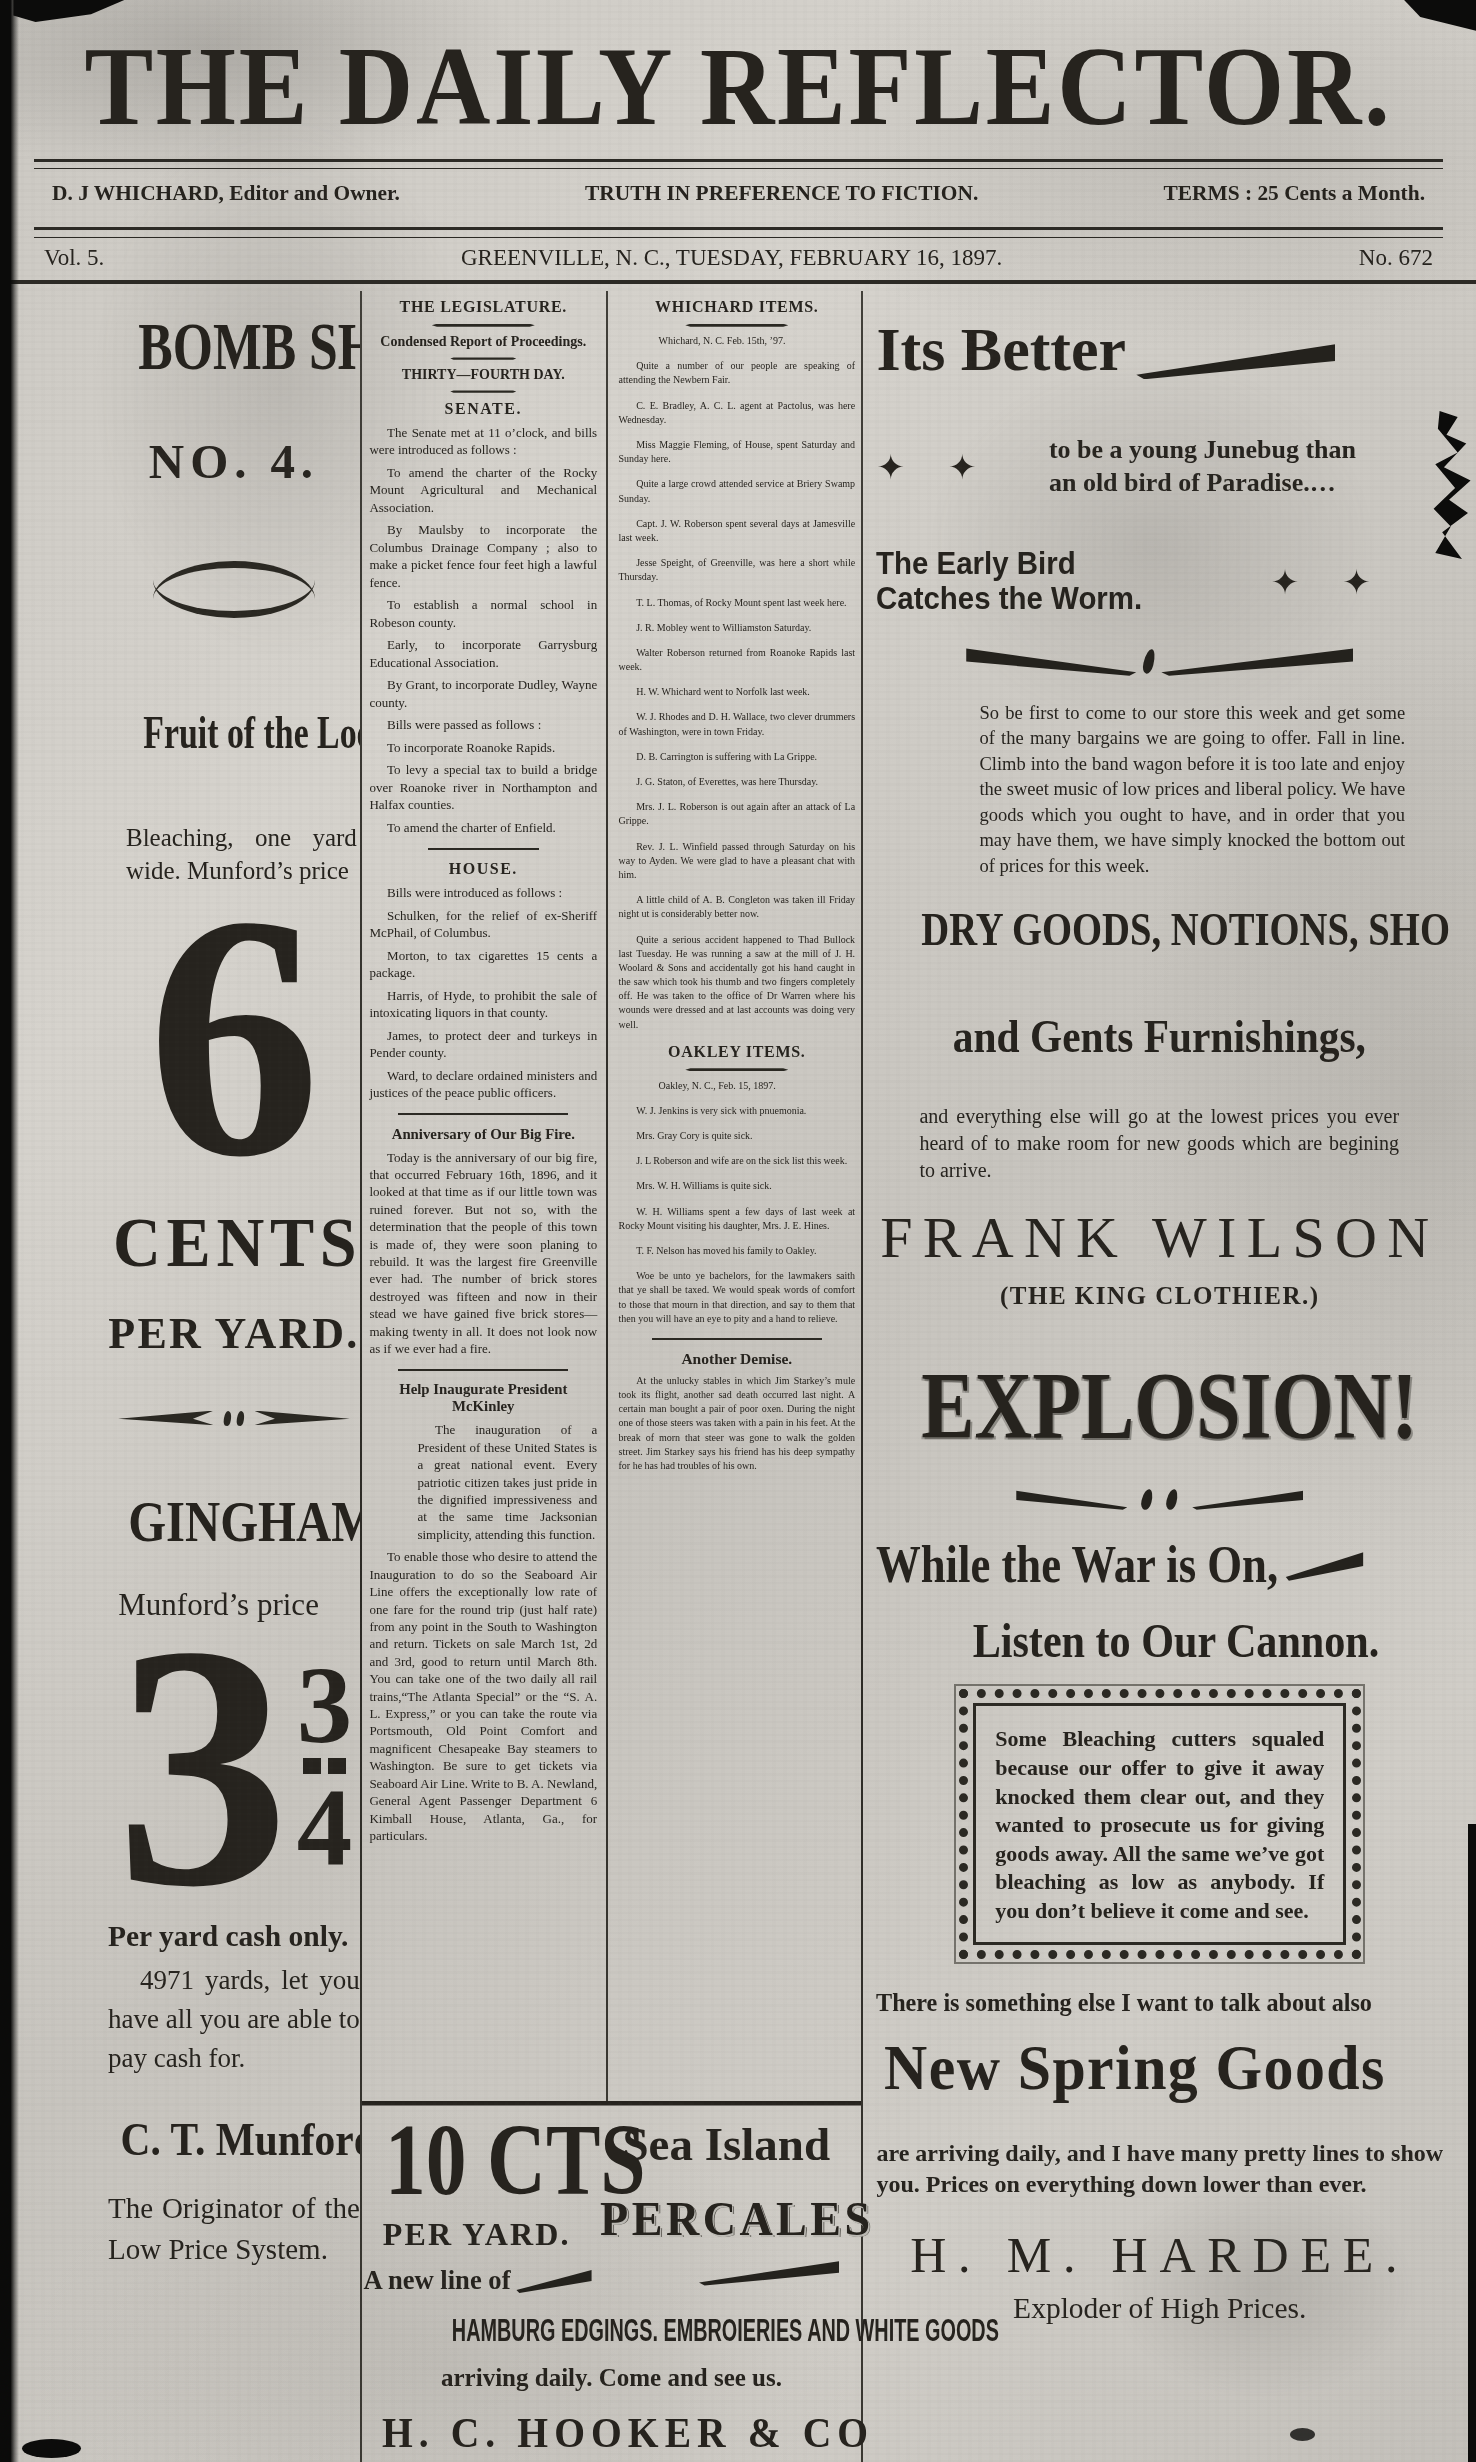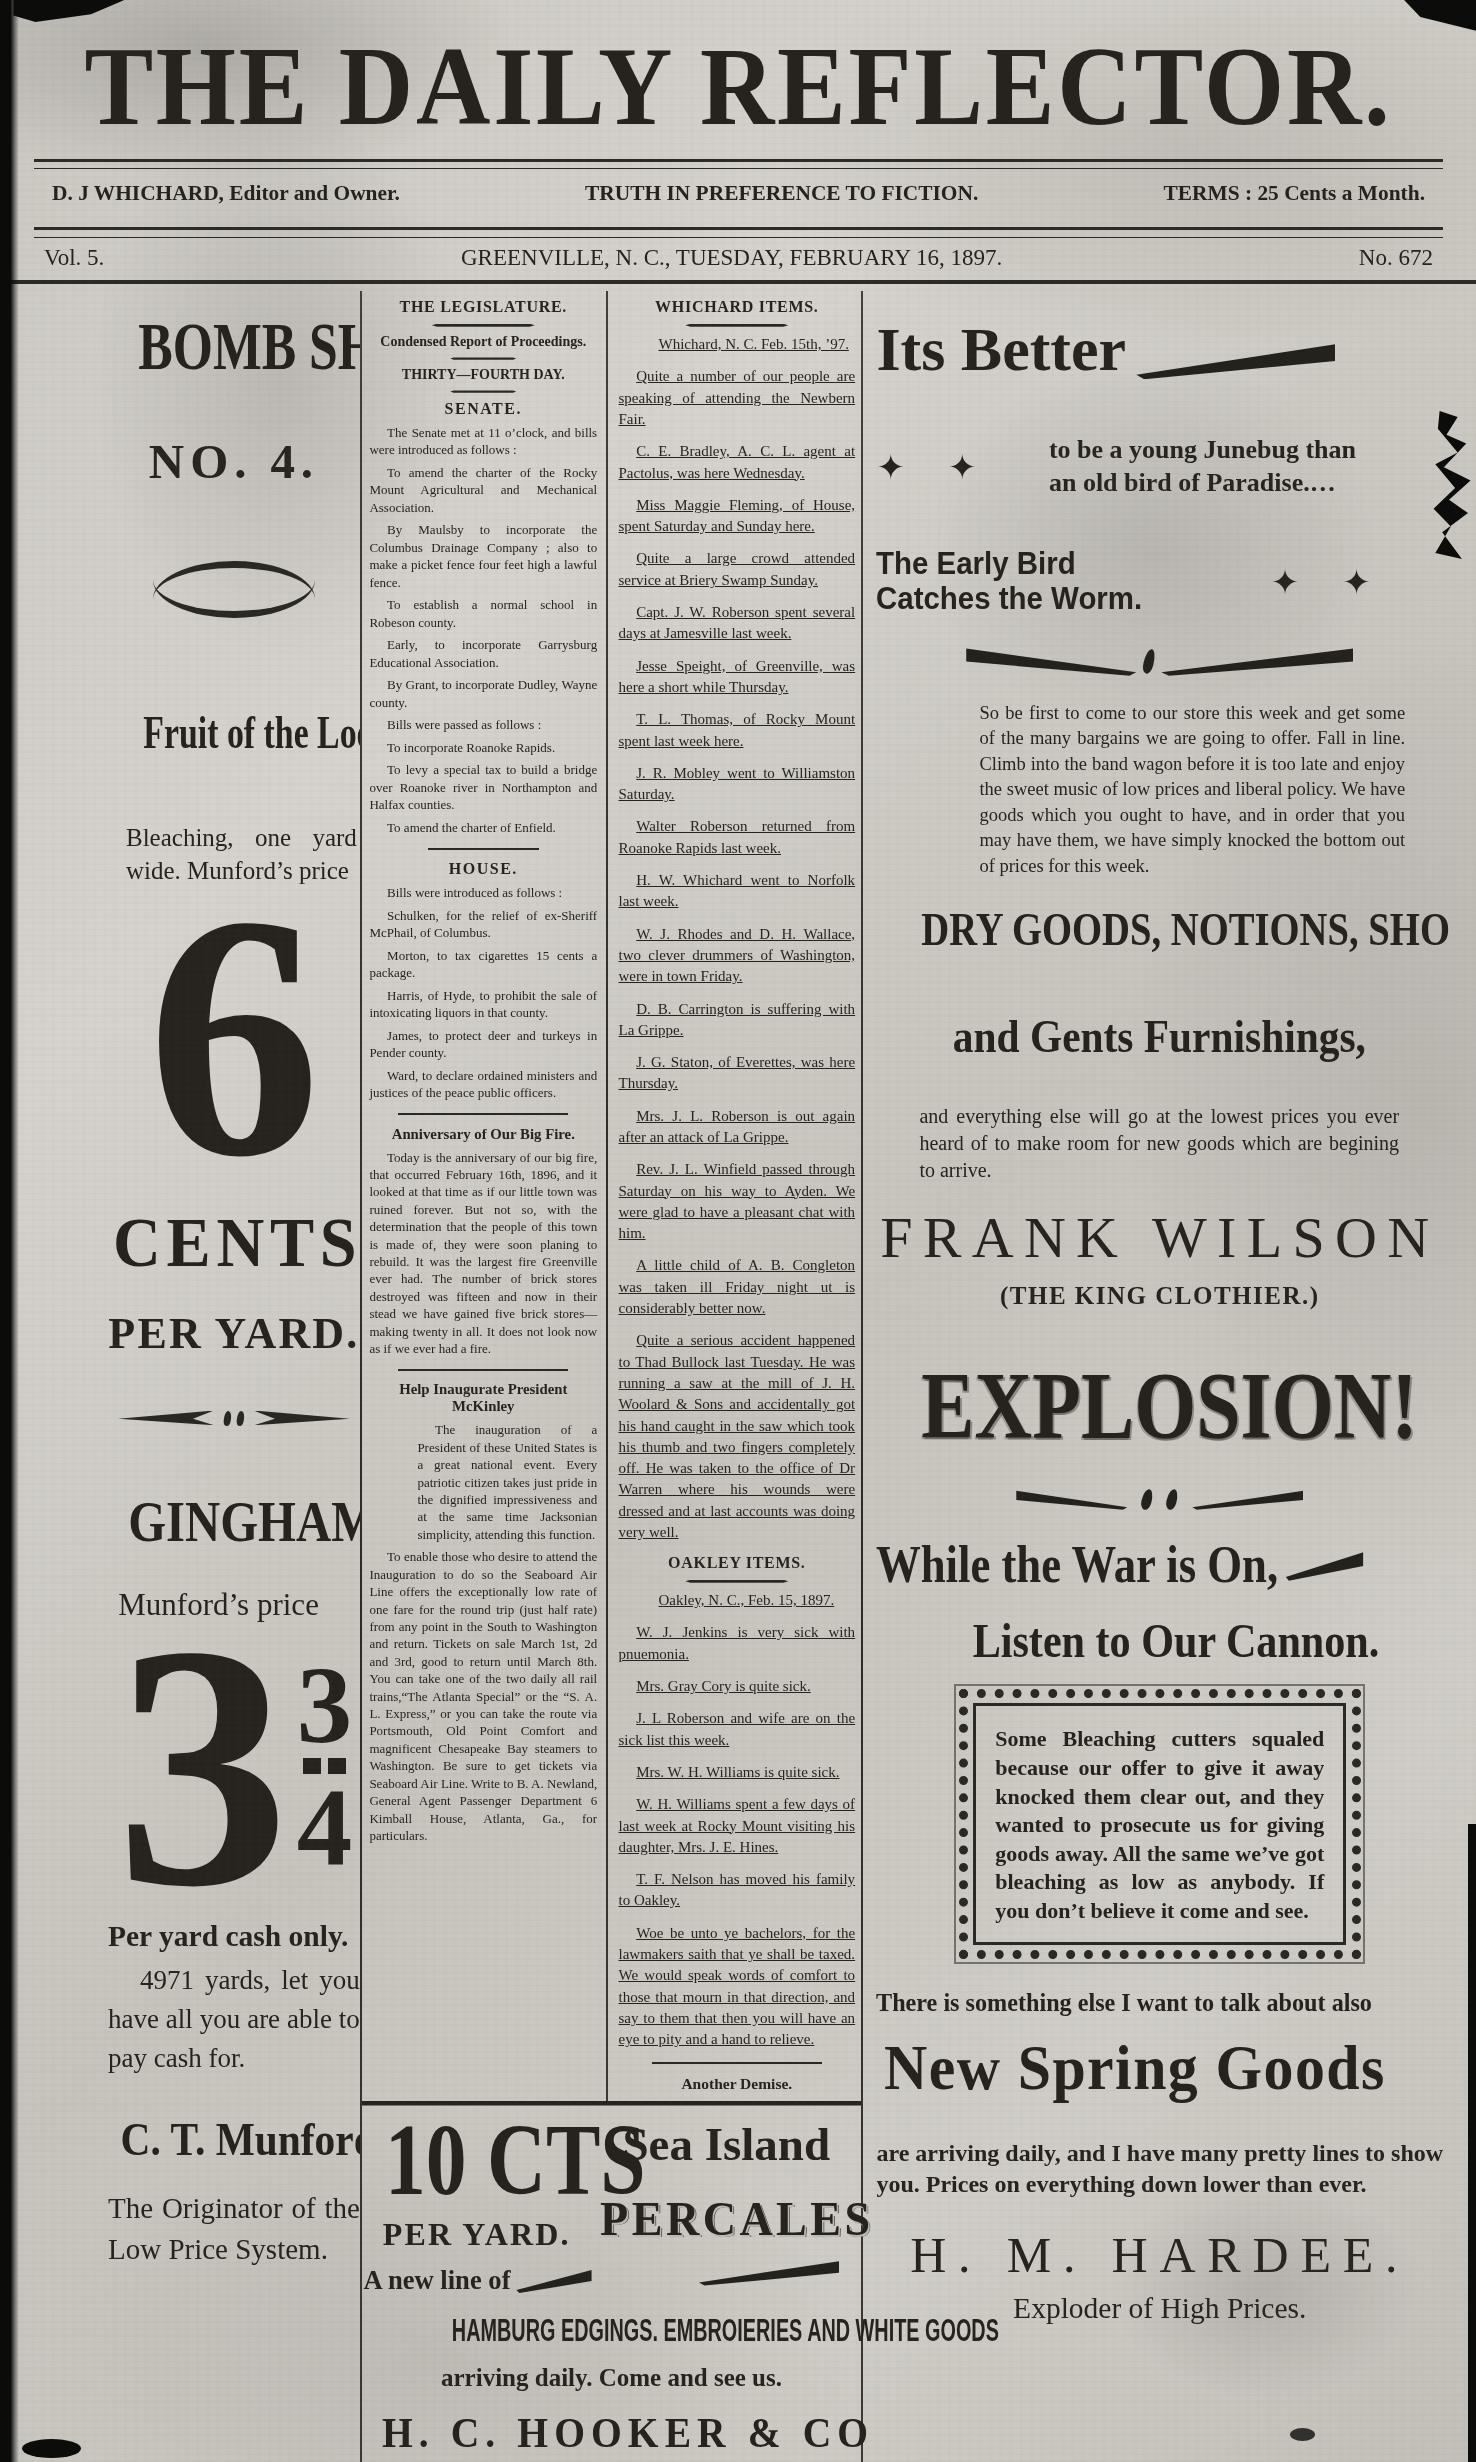--- a/index.html
+++ b/index.html
@@ -40,21 +40,21 @@
   .col{overflow:hidden;}
   .col1{width:260px;text-align:center;}
   .mid{width:499px;display:flex;flex-direction:column;}
   .midcols{display:flex;height:1810px;}
   .col2{width:233px;padding:3px 8.9px 0 7.4px;}
   .col3{width:242px;padding:3px 5.9px 0 10.3px;}
   .col4{width:585px;padding:29.5px 5.9px 0 13.3px;}
   
   .c2 p,.c3 p{margin:0 0 5.2px 0;text-indent:17.7px;text-align:justify;}
   .c2 p{font-size:13px;line-height:1.34;}
-  .c3 p{font-size:15px;line-height:1.42;margin-bottom:11px;text-decoration:underline;}
+  .c3 p{font-size:10px;line-height:1.42;margin-bottom:11px;}
   .col-head{text-align:center;font-weight:bold;font-size:16px;letter-spacing:0.7px;margin-top:4.4px;}
   .sub-head{text-align:center;font-weight:bold;font-size:14px;}
   .sep{width:103px;height:3px;background:#2a2822;margin:7.4px auto;clip-path:polygon(0 50%,5% 0,95% 0,100% 50%,95% 100%,5% 100%);}
   .sep.small{width:66px;height:2.2px;}
   .art-rule{width:170px;border-top:2.2px solid #2a2822;margin:11.8px auto 10.3px auto;}
   
   .bomb{font-size:68px;font-weight:bold;line-height:1;white-space:nowrap;transform:scaleX(.76);margin-top:20.7px;}
   .no4{font-size:49px;font-weight:bold;letter-spacing:5.9px;margin-top:53px;}
   .orn-eye{margin:71px auto 0 auto;width:162px;}
   .arc1{height:31px;border-top:7.4px solid #2a2822;border-radius:50% 50% 0 0/100% 100% 0 0;}

